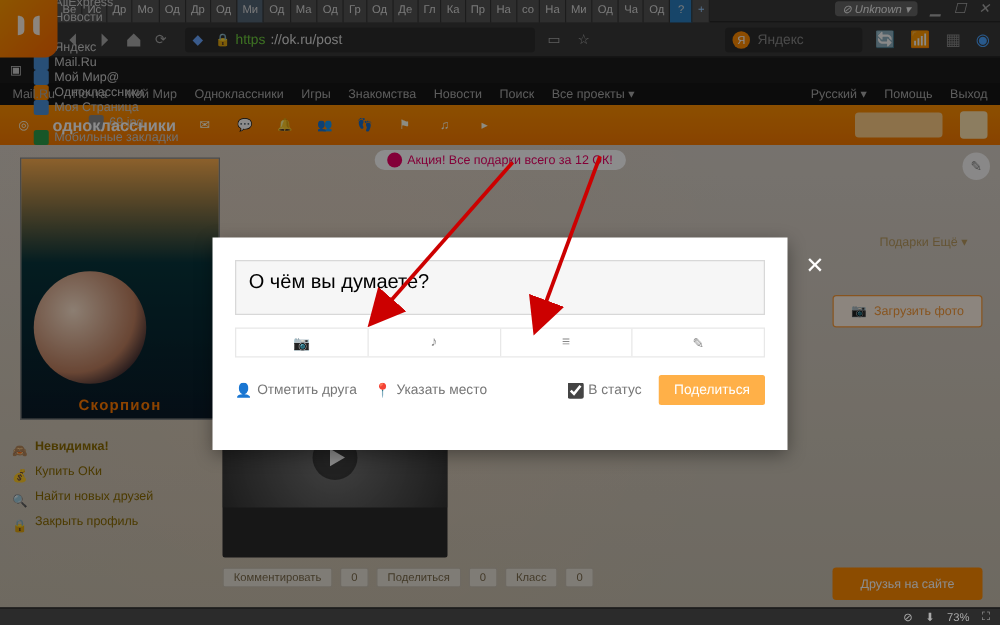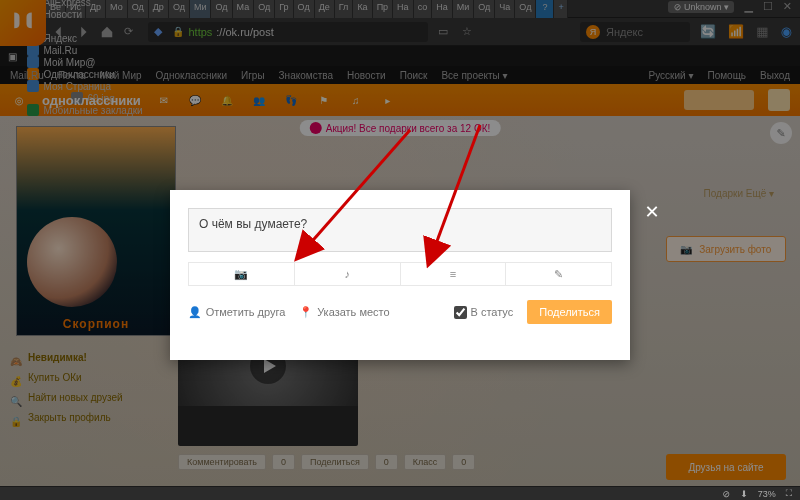--- a/index.html
+++ b/index.html
@@ -23,21 +23,21 @@
   .uc-logo svg { width: 28px; height: 28px; }
   .tab {
     height: 18px; padding: 2px 4px; font-size: 9px; color: #ddd;
     background: #555; border-right: 1px solid #333; overflow: hidden;
     flex: 0 0 auto; max-width: 24px; white-space: nowrap;
   }
   .tab.active { background: #567; }
   .tab.help { background:#2a7fbf; width:18px; text-align:center; }
   .newtab { width:14px; text-align:center; color:#9cf; }
   .winctrl { margin-left:auto; display:flex; gap:10px; padding:0 8px; align-items:center;}
-  .winctrl span { font-size:11px; color:#aaa;}
+  .winctrl span { font-size:11px; color:#aaa;font-style:italic;}
   .winctrl .pill { background:#666; border-radius:3px; padding:1px 6px; font-size:9px; color:#eee;}
   
   .addrbar {
     display:flex; align-items:center; height:28px; gap:10px;
     padding:0 8px 0 52px; background:#3a3a3a; border-bottom:1px solid #222;
   }
   .addrbar .navicn { width:14px; height:14px; color:#aaa; display:inline-flex; }
   .urlbox {
     flex: 0 0 280px; background:#2d2d2d; border-radius:3px; height:20px;
     display:flex; align-items:center; padding:0 6px; gap:4px;
@@ -130,21 +130,21 @@
     position:absolute; left:170px; top:190px; width:460px; height:170px;
     background:#fff; box-shadow:0 4px 14px rgba(0,0,0,.4);
   }
   .modal .close{
     position:absolute; right:-32px; top:12px; width:20px; height:20px;
     color:#fff; font-size:18px; display:flex; align-items:center; justify-content:center;
     cursor:pointer;
   }
   .m-input{
     margin:18px 18px 10px; border:1px solid #d8d8d8; background:#f6f6f6;
-    height:44px; padding:8px 10px; font-size:12px; color:#404040;
+    height:44px; padding:8px 10px; font-size:16px; color:#000000;
   }
   .attbar{ display:flex; margin:0 18px; border:1px solid #e8e8e8; height:24px;}
   .attbar .cell{ flex:1; display:flex; align-items:center; justify-content:center; color:#888; border-right:1px solid #e8e8e8;}
   .attbar .cell:last-child{border-right:none;}
   .mfoot{ display:flex; align-items:center; gap:14px; margin:14px 18px 0; font-size:11px; color:#777;}
   .mfoot .link{display:flex; align-items:center; gap:4px;}
   .mfoot .spacer{flex:1;}
   .mfoot .chk{display:flex; align-items:center; gap:4px;}
   .mfoot .chk input{accent-color:#444;}
   .mfoot .share{

